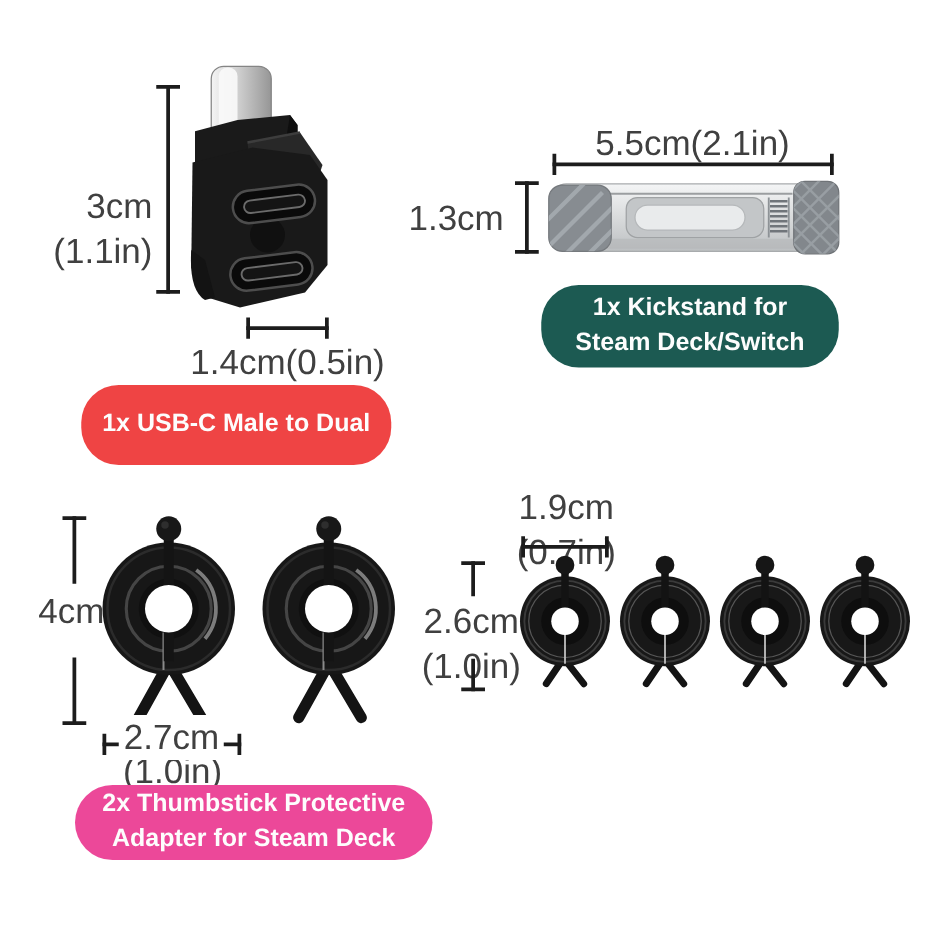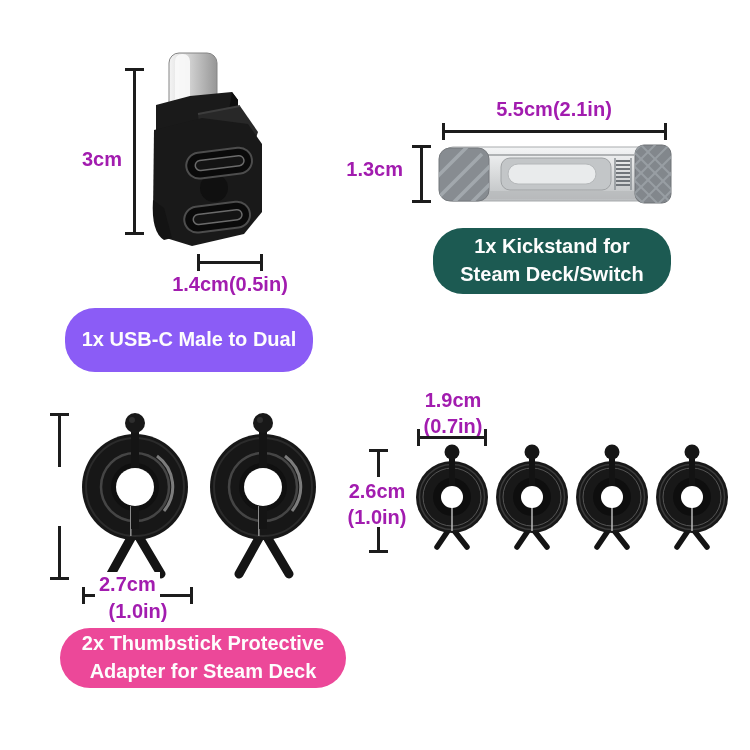--- a/index.html
+++ b/index.html
@@ -1,20 +1,20 @@
 <!DOCTYPE html>
 <html><head>
 <meta charset="utf-8">
 <style>
   html,body{margin:0;padding:0;background:#fff;}
   .canvas{position:relative;width:750px;height:750px;background:#ffffff;
           font-family:"Liberation Sans",sans-serif;overflow:hidden;}
 
   
-  .dim{position:absolute;color:#a21caf;font-size:20px;font-weight:700;
+  .dim{position:absolute;color:#404040;font-size:28px;font-weight:400;
        line-height:1.28;white-space:nowrap;}
   .dim.center{text-align:center;}
   .dim.right{text-align:right;}
   .dim.mask{background:#ffffff;padding:0 4px;z-index:3;}
 
   
   .vline{position:absolute;width:3px;background:#1c1c1c;z-index:1;}
   .vline::before,.vline::after{content:"";position:absolute;left:-8px;width:19px;height:3px;background:#1c1c1c;}
   .vline::before{top:0;}
   .vline::after{bottom:0;}
@@ -34,20 +34,21 @@
 
   .art{position:absolute;}
 </style>
 </head>
 <body>
 
 <div class="canvas" style="background: rgb(255, 255, 255);">
 
   <div class="dim right" style="left:20px;top:147px;width:102px;">
     <div>3cm</div>
+    <div>(1.1in)</div>
   </div>
   <div class="vline" style="left:133px;top:68px;height:167px;"></div>
 
   <svg class="art" style="left:150px;top:50px;" width="115" height="200" viewBox="0 0 115 200">
     <defs>
       <linearGradient id="plugGrad" x1="0" y1="0" x2="1" y2="0">
         <stop offset="0" stop-color="#f4f4f4"></stop>
           <stop offset="0.45" stop-color="#cfcfcf"></stop>
         <stop offset="1" stop-color="#969696"></stop>
       </linearGradient>
@@ -73,21 +74,21 @@
 
     <g transform="rotate(-7 68 166)">
       <rect x="34" y="154" width="66" height="26" rx="13" fill="#0a0a0a" stroke="#4d4d4d" stroke-width="2"></rect>
       <rect x="43" y="162" width="49" height="10" rx="5" fill="#141414" stroke="#6b6b6b" stroke-width="1.5"></rect>
     </g>
   </svg>
 
   <div class="hline" style="left:197px;top:261px;width:66px;"></div>
   <div class="dim center" style="left:130px;top:272px;width:200px;">1.4cm(0.5in)</div>
 
-  <div class="pill" style="left: 65px; top: 308px; width: 248px; height: 64px; background: #8b5cf6;">
+  <div class="pill" style="left: 65px; top: 308px; width: 248px; height: 64px; background: #ef4444;">
     <span>1x USB-C Male to Dual</span>
   </div>
 
   <div class="dim center" style="left:444px;top:97px;width:220px;">5.5cm(2.1in)</div>
   <div class="hline" style="left:442px;top:130px;width:225px;"></div>
 
   <div class="dim right" style="left:303px;top:157px;width:100px;">
     <div>1.3cm</div>
   </div>
   <div class="vline" style="left:420px;top:145px;height:58px;"></div>
@@ -149,20 +150,21 @@
     </g>
   </svg>
 
   <div class="pill" style="left: 433px; top: 228px; width: 238px; height: 66px; background: rgb(28, 90, 82);">
     <span>1x Kickstand for</span>
     <span>Steam Deck/Switch</span>
   </div>
 
   <div class="vline no-bottom" style="left:58px;top:413px;height:54px;"></div>
   <div class="dim center" style="left:7px;top:471px;width:100px;">
+    <div>4cm</div>
   </div>
   <div class="vline no-top" style="left:58px;top:526px;height:54px;"></div>
 
   <svg class="art" style="left:78px;top:410px;" width="115" height="170" viewBox="0 0 115 170">
     <path d="M63,110 L33,164" stroke="#141414" stroke-width="9" stroke-linecap="round"></path>
     <path d="M51,110 L83,164" stroke="#141414" stroke-width="9" stroke-linecap="round"></path>
     <circle cx="57" cy="77" r="53" fill="#171717"></circle>
     <circle cx="57" cy="77" r="49" fill="none" stroke="#2b2b2b" stroke-width="2"></circle>
     <path d="M79,46 A38 38 0 0 1 86,101" fill="none" stroke="#8e8e8e" stroke-width="3" opacity="0.85"></path>
     <circle cx="57" cy="77" r="34" fill="none" stroke="#454545" stroke-width="2.5"></circle>

